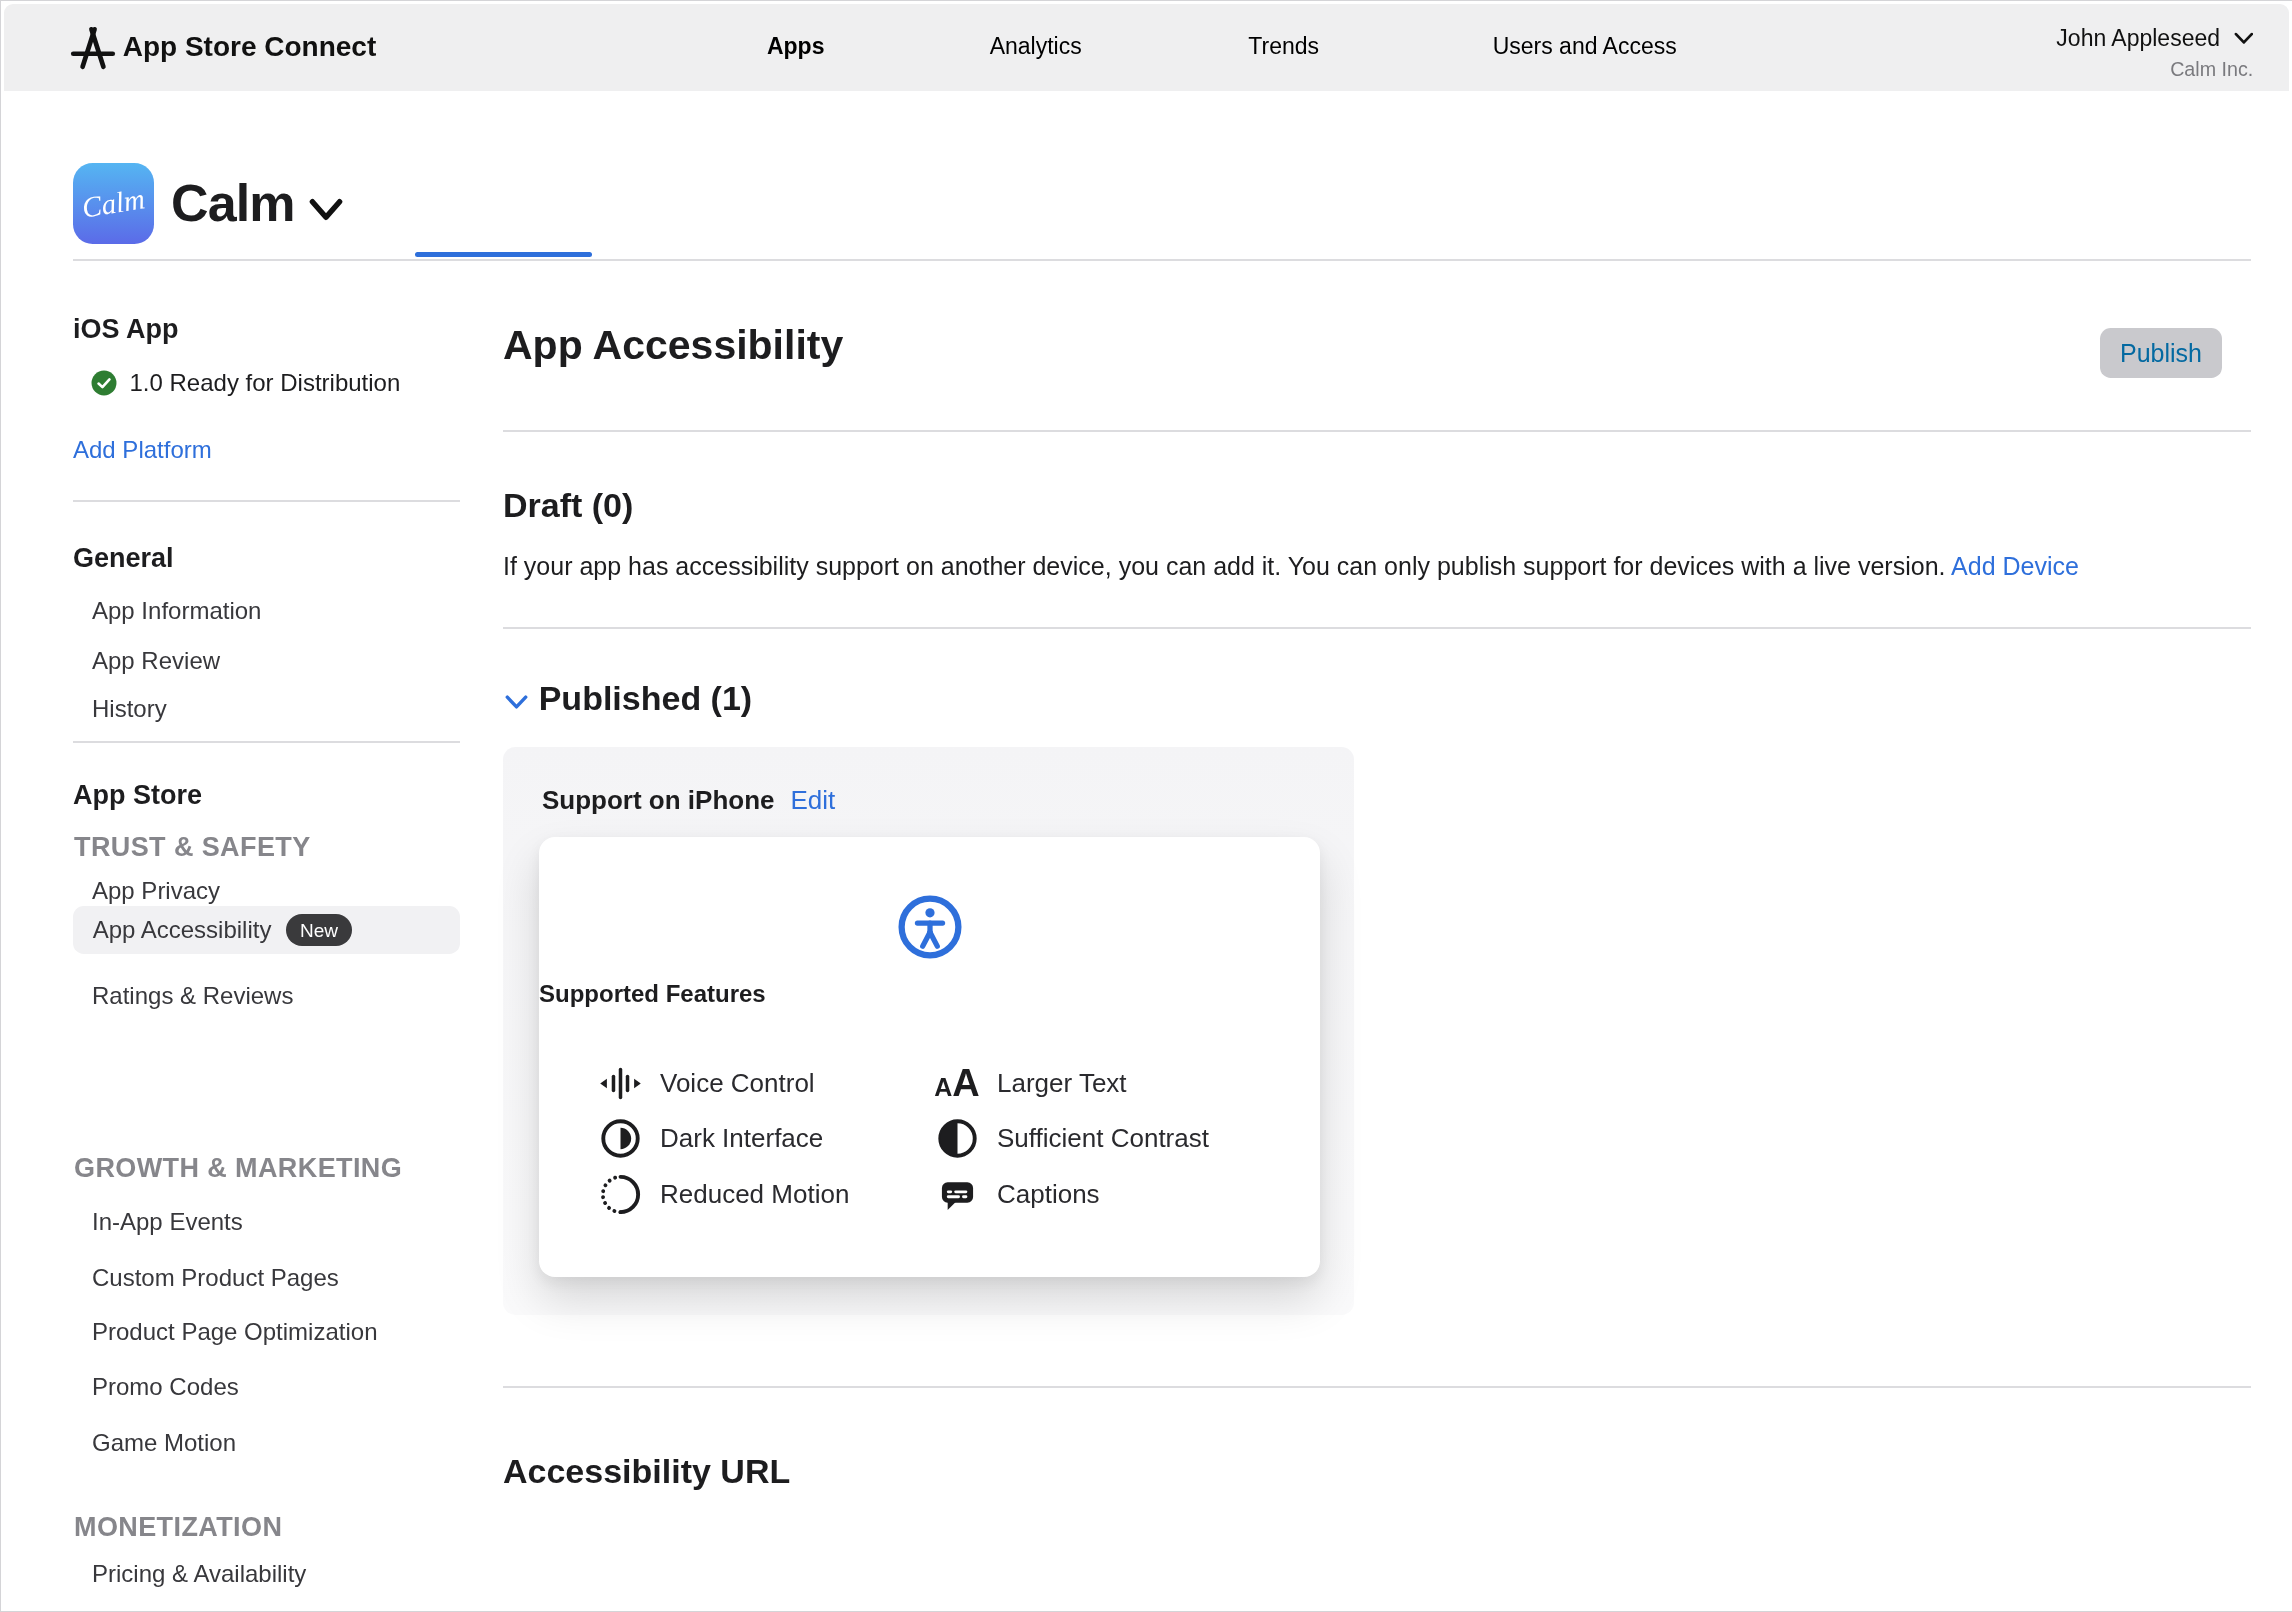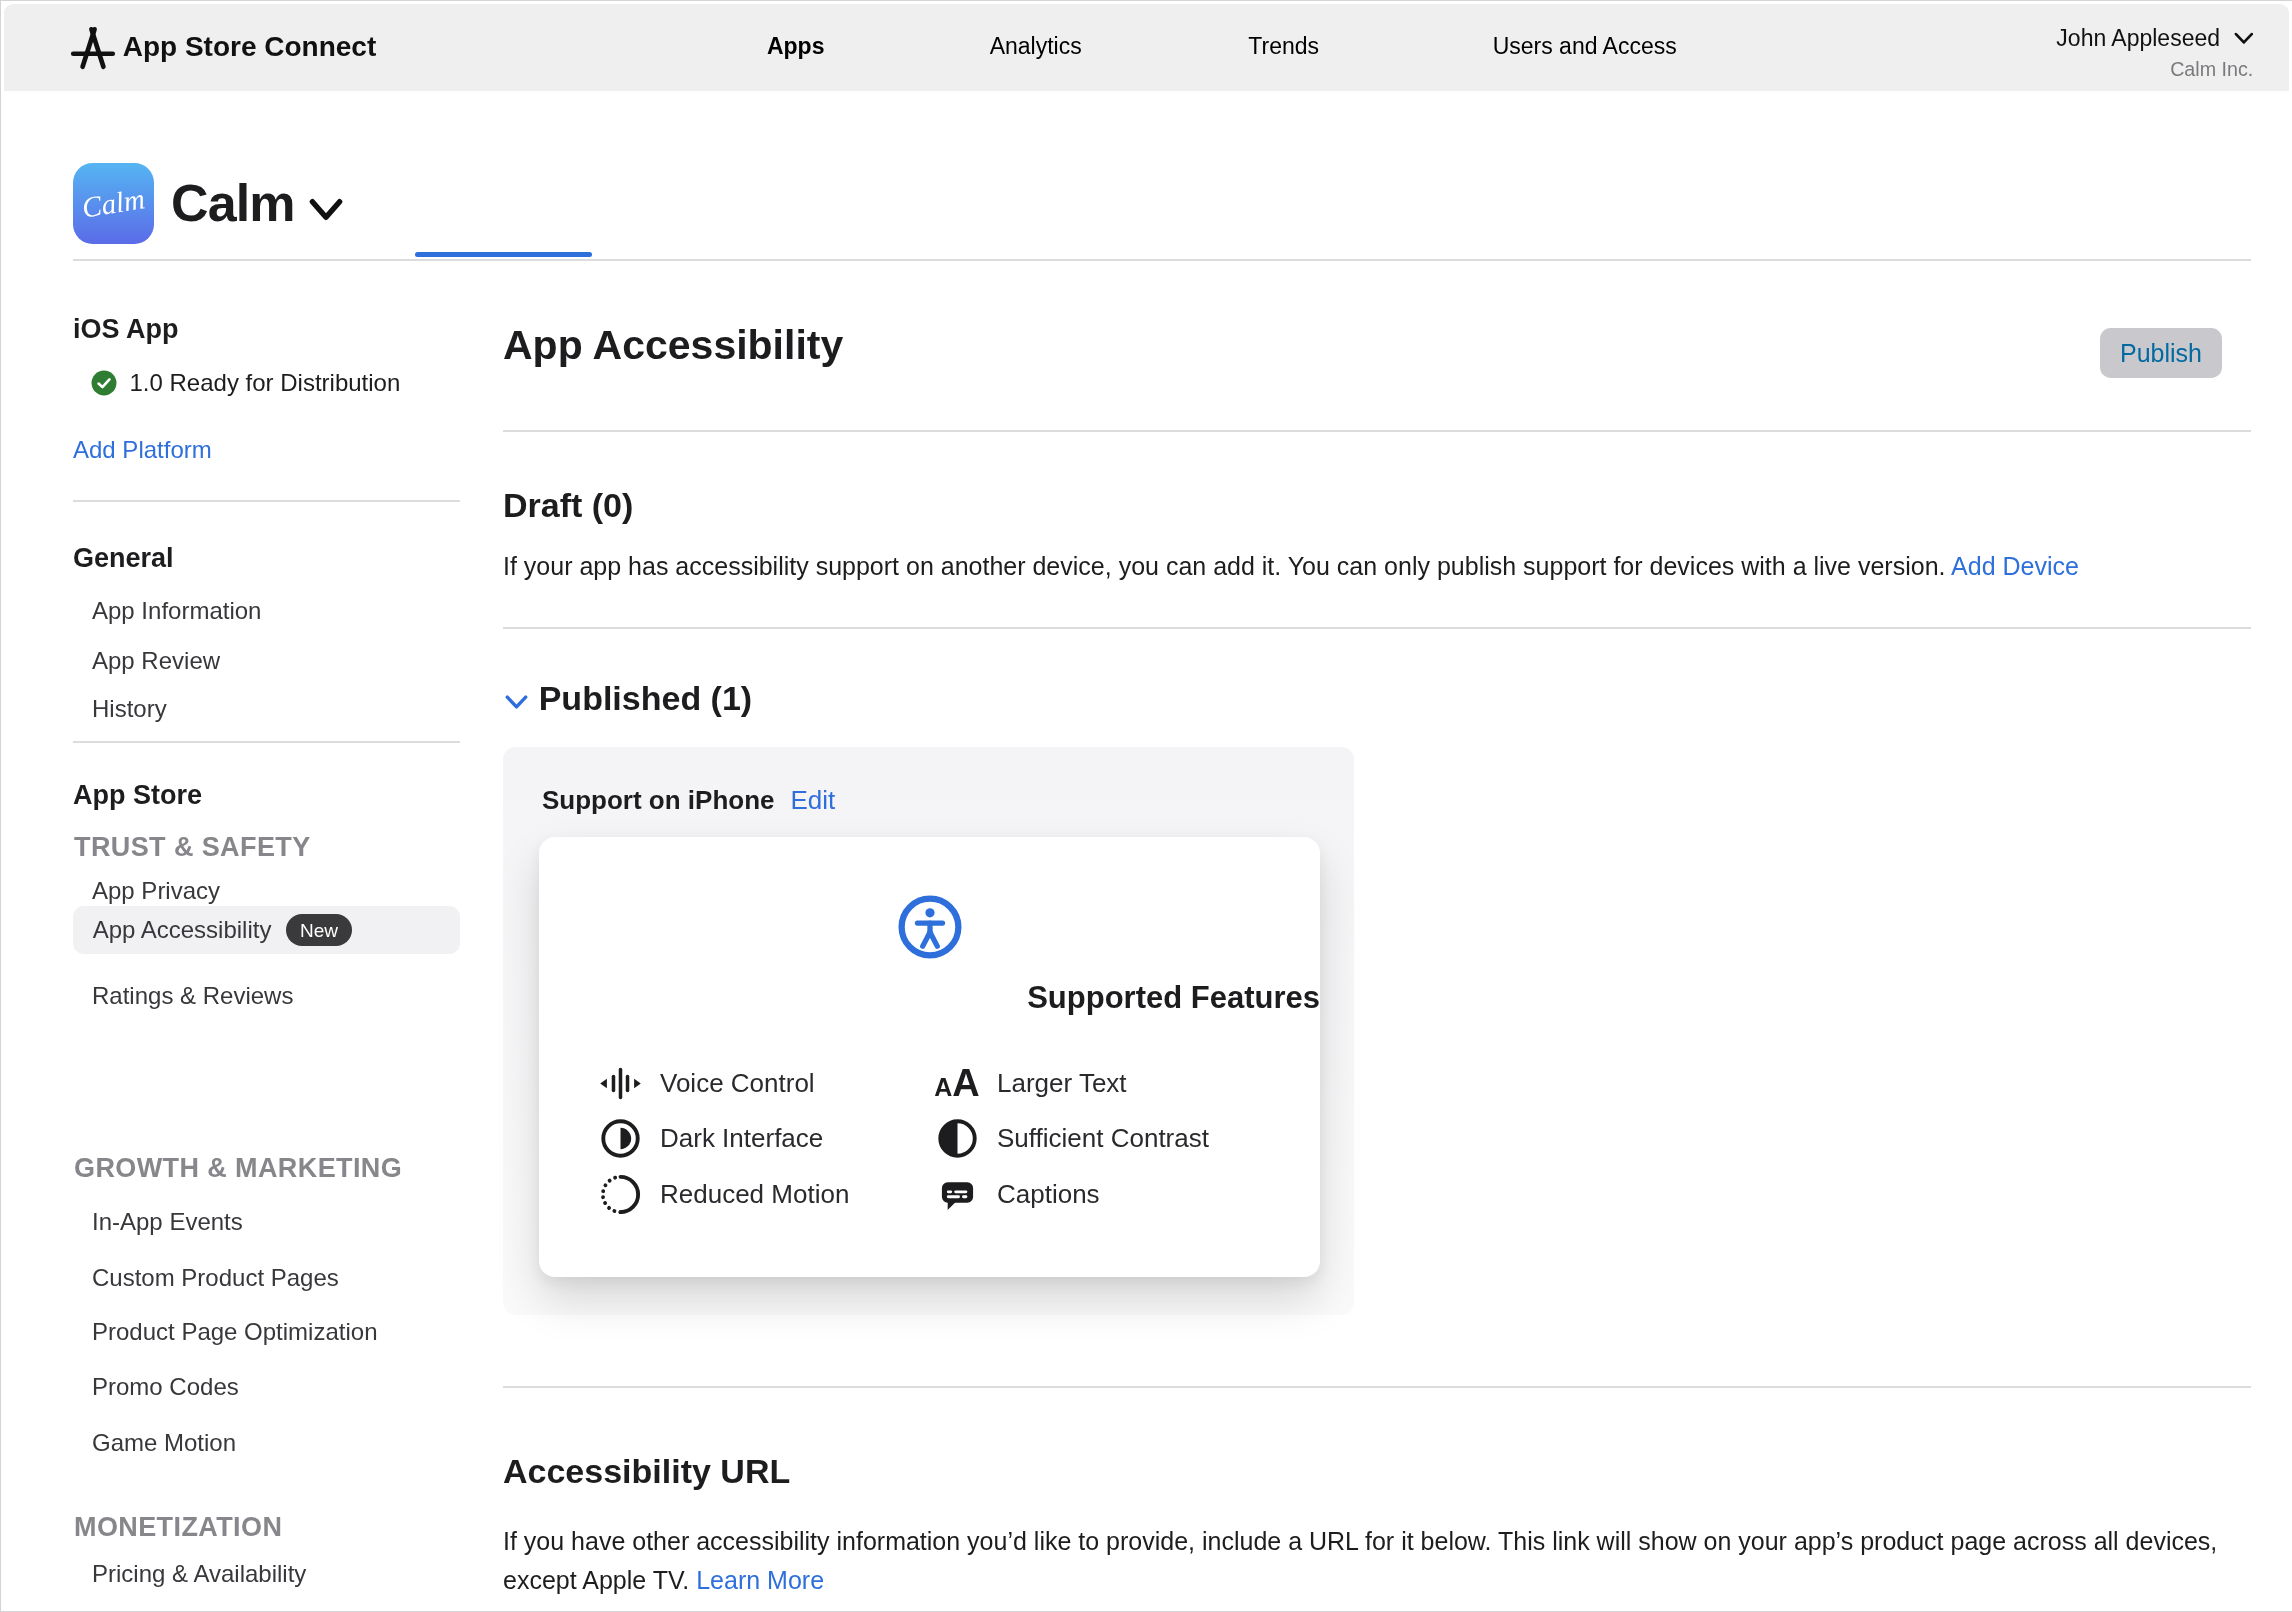--- a/index.html
+++ b/index.html
@@ -52,21 +52,21 @@
   .publish-btn { width:122px; height:50px; border:none; border-radius:10.7px;
                  background:#c9c9cd; color:#0369a1; font-size:25px; font-weight:500;
                  font-family:inherit; cursor:default; }
   .section-head { display:flex; align-items:center; gap:10.7px; }
 
   .gray-card { background:linear-gradient(180deg,#f4f4f6 0%,#fafafb 100%);
                border-radius:12.5px; }
   .card-title { font-size:26px; font-weight:600; color:#1d1d1f; }
   .white-card { background:#fff; border-radius:16px;
                 box-shadow:0 23px 45px rgba(0,0,0,0.14), 0 5.4px 14.3px rgba(0,0,0,0.06); }
-  .features-title { font-size:31px; font-weight:bold; text-align:right; }
+  .features-title { font-size:24px; font-weight:bold; text-align:left; }
   .feature-cell { position:absolute; display:flex; align-items:center; gap:16px; height:45px; }
   .feature-icon { width:48px; display:flex; align-items:center; justify-content:center; }
   .feature-label { font-size:26px; color:#2a2a2e; white-space:nowrap; }
   .aa-glyph { font-weight:bold; color:#1d1d1f; display:flex; align-items:baseline; }
   .aa-small { font-size:25px; }
   .aa-large { font-size:38px; }
   svg { display:block; }
 </style>
 </head>
 <body>
@@ -265,16 +265,15 @@
           </svg>
         </span>
         <span class="feature-label">Captions</span>
       </div>
     </div>
   </div>
 
   <div class="abs divider" style="left:502px; top:1385px; width:1748px;"></div>
 
   <h2 class="abs h2" style="left:502px; top:1451px;">Accessibility URL</h2>
-  <p class="abs body-text" style="left:502px; top:1521px; width:1733px;"><span>If you have other accessibility information you’d like to provide, include a URL for it below. This link will show on your app’s product page across all devices, except Apple TV.</span> <span class="link">Learn More</span></p>
 
 </div>
 
 
 </body></html>

